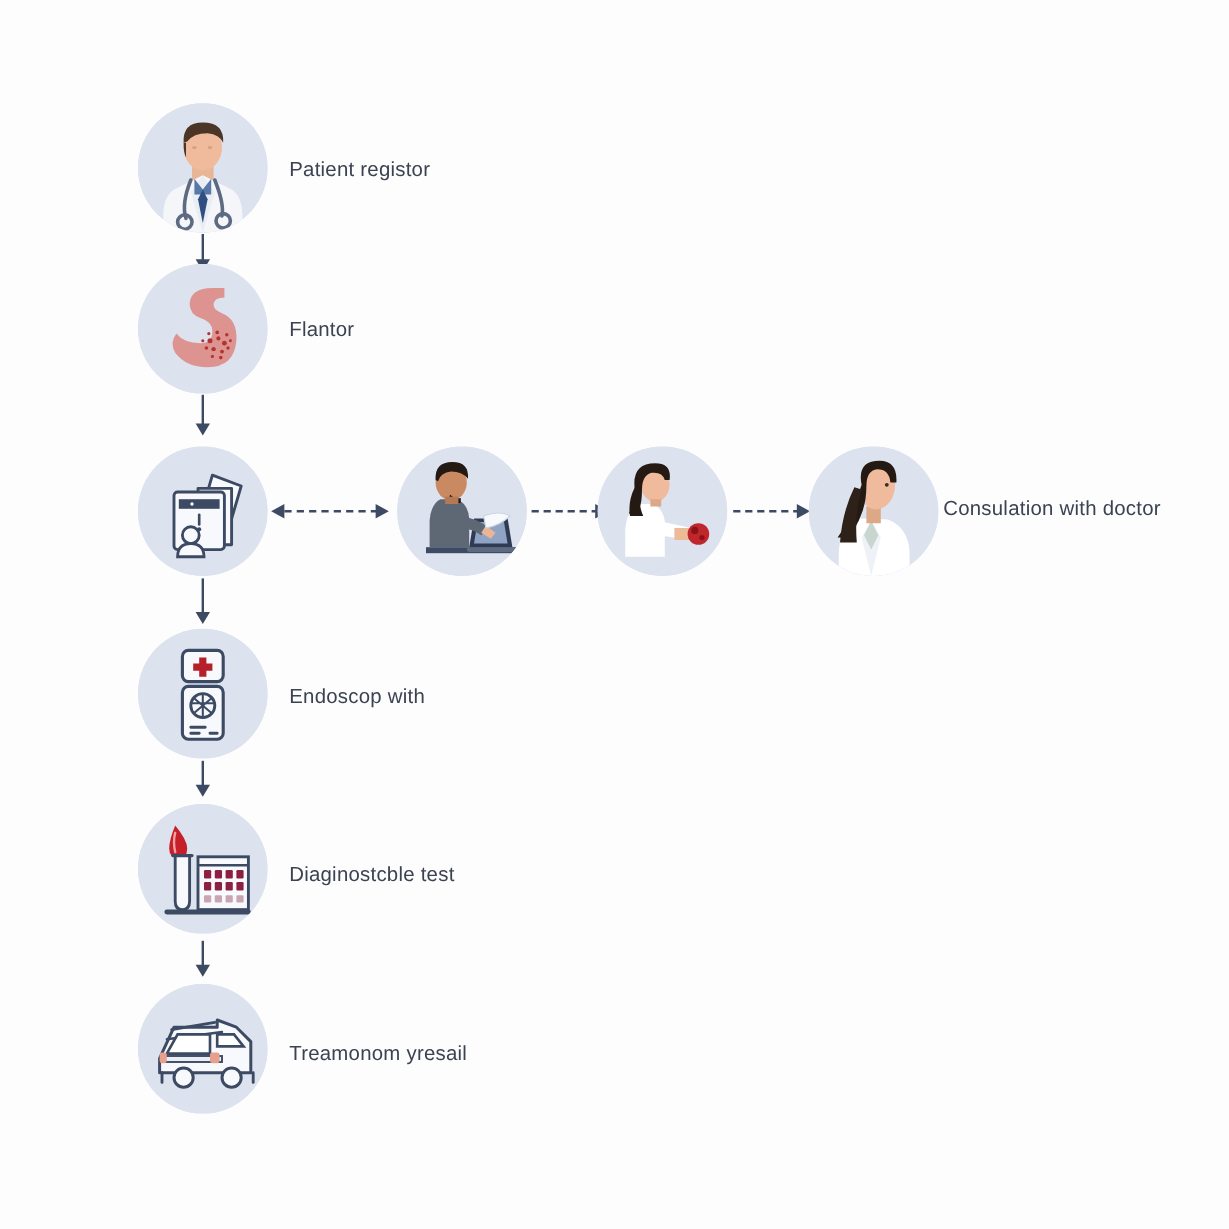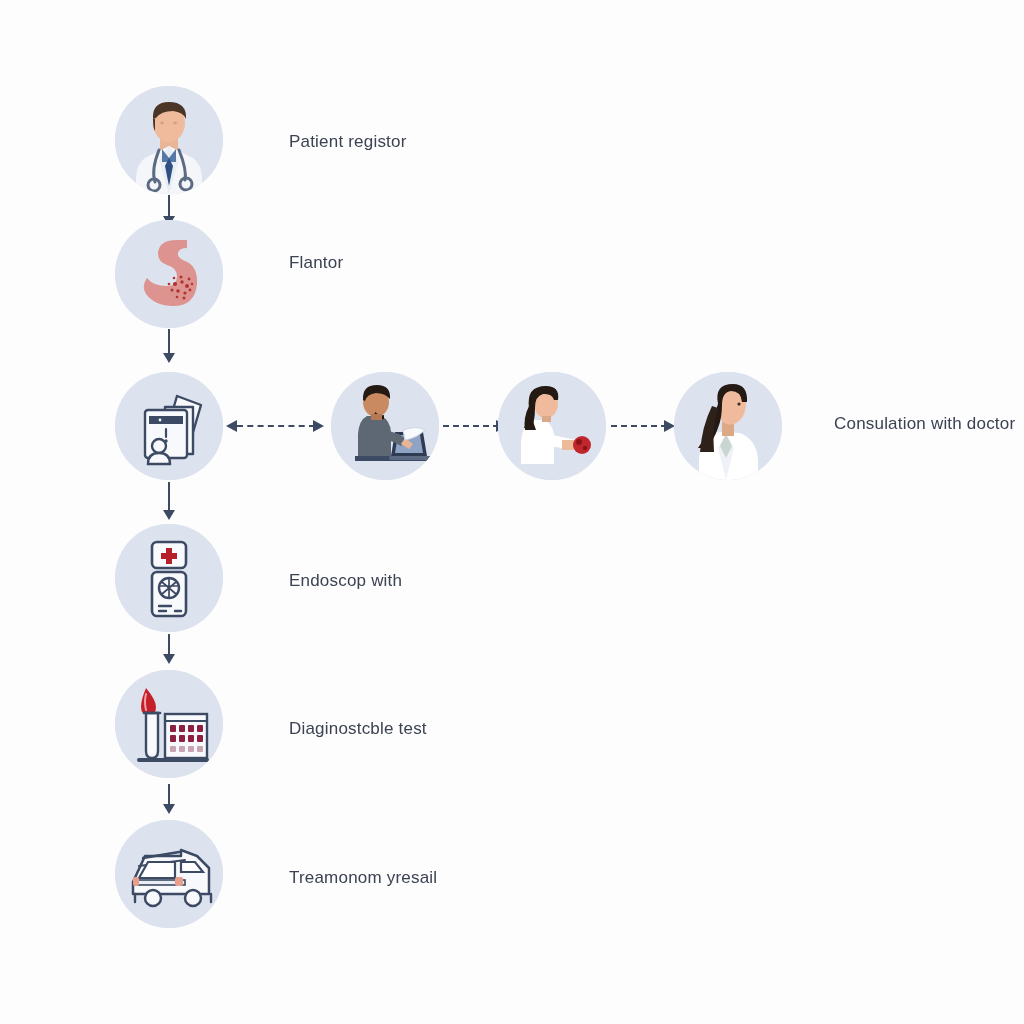--- a/index.html
+++ b/index.html
@@ -18,21 +18,20 @@
     background:#dde2ef;
     overflow:hidden;
   }
   .label{
     position:absolute;
     color:#3b4252;
     font-size:17px;
     letter-spacing:.2px;
     white-space:nowrap;
     line-height:1;
-    margin-left:48px;
   }
 
   
   .v-arrow{position:absolute;width:2px;background:#3d4a63;}
   .v-head{
     position:absolute;width:0;height:0;
     border-left:6px solid transparent;
     border-right:6px solid transparent;
     border-top:10px solid #3d4a63;
   }
@@ -114,21 +113,21 @@
           <circle cx="59" cy="58" r="1.3"></circle>
             <circle cx="69" cy="78" r="1.5"></circle>
           <circle cx="62" cy="77" r="1.3"></circle>
             <circle cx="75" cy="70" r="1.4"></circle>
           <circle cx="54" cy="64" r="1.3"></circle>
             <circle cx="77" cy="64" r="1.2"></circle>
         </g>
       </svg>
     </div>
   </div>
-  <div class="label" style="left:241px;top:254px;text-align:right;">Flantor</div>
+  <div class="label" style="left:241px;top:266px;text-align:right;">Flantor</div>
 
   <div>
     <div class="v-arrow" style="left:168px;top:329px;height:28px;"></div>
     <div class="v-head" style="left:163px;top:353px;"></div>
   </div>
 
   <div class="node" style="left:115px;top:372px;">
     <div class="bubble">
       <svg width="108" height="108" viewBox="0 0 108 108">
         <rect x="0" y="0" width="108" height="108" fill="#dde2ef"></rect>

